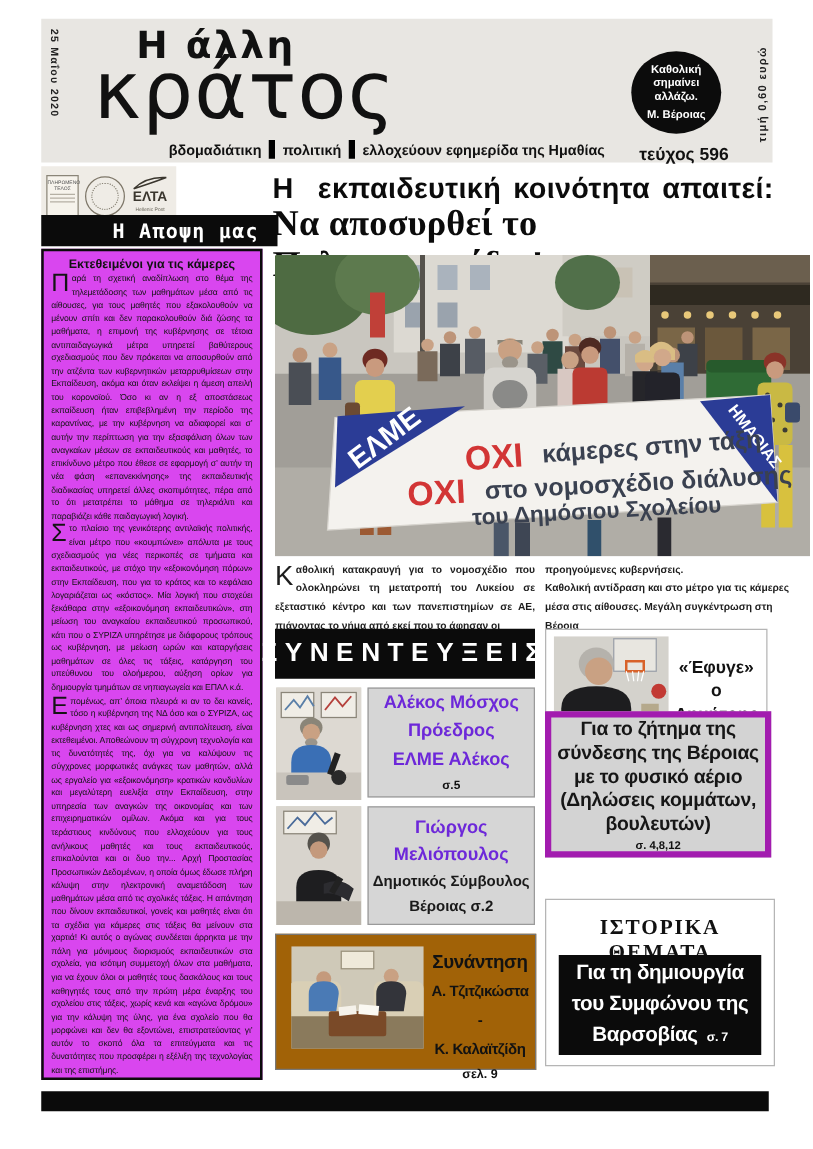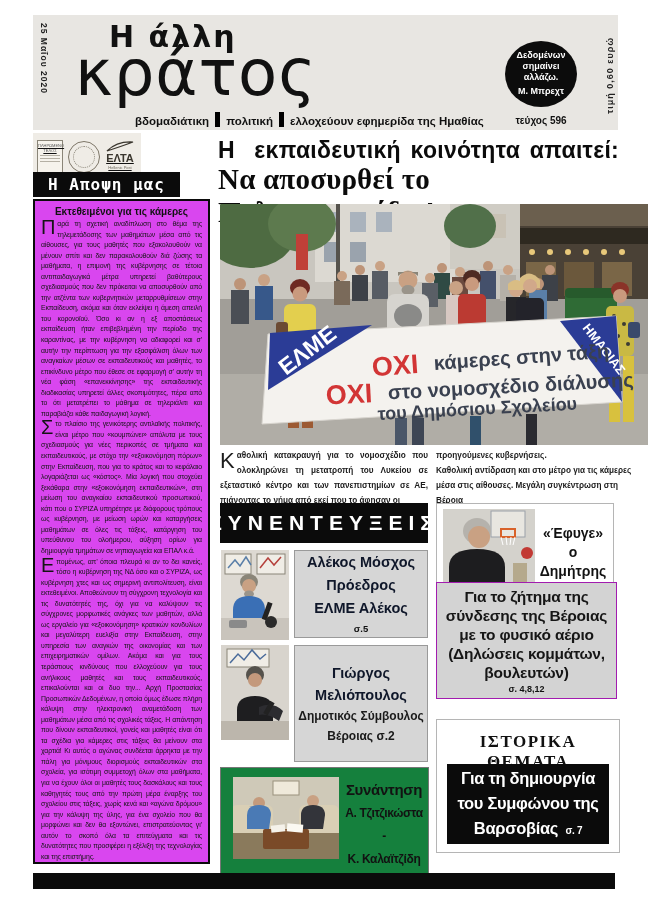--- a/index.html
+++ b/index.html
@@ -15,47 +15,47 @@
       letter-spacing:2px;font-family:"DejaVu Sans",sans-serif;}
   .t2{position:absolute;left:42px;top:26px;font-size:64px;line-height:1;
       font-family:"DejaVu Sans",sans-serif;letter-spacing:1px;}
   .subtitle{position:absolute;left:102px;bottom:3px;font-size:11.5px;font-weight:700;
             white-space:nowrap;display:flex;align-items:center;gap:6px;}
   .subbar{display:inline-block;width:5px;height:15px;background:#000;margin-top:-4px;}
   .motto{position:absolute;left:472px;top:26px;width:72px;height:66px;background:#0c0c0c;
          border-radius:50%;color:#fff;text-align:center;font-size:9px;font-weight:700;
          line-height:11px;padding-top:9px;box-sizing:border-box;}
   .motto .author{margin-top:3px;}
-  .issueno{position:absolute;left:466px;top:100px;width:84px;text-align:center;
-           font-size:10px;font-weight:700;}
+  .issueno{position:absolute;left:466px;top:100px;width:84px;text-align:right;
+           font-size:14px;font-weight:700;}
   .vprice{position:absolute;right:3px;top:22px;writing-mode:vertical-rl;transform:rotate(180deg);
           font-size:9px;font-weight:700;letter-spacing:1px;color:#222;}
 
   
   .postal{left:33px;top:133px;width:108px;height:47px;background:#efece6;display:flex;
-          align-items:center;gap:5px;padding:2px 4px;box-sizing:border-box;text-decoration:underline;}
+          align-items:center;gap:5px;padding:2px 4px;box-sizing:border-box;}
   .stamp{width:26px;height:34px;border:1px solid #8a8578;background:#f6f3ec;
          font-size:4px;line-height:5px;text-align:center;color:#555;padding-top:2px;box-sizing:border-box;}
   .stamp .rule{height:1px;background:#b5b0a4;margin:2px 2px 0;}
   .roundstamp{width:30px;height:30px;border:1px solid #7d7668;border-radius:50%;position:relative;}
   .roundstamp:after{content:"";position:absolute;inset:4px;border:1px dotted #8a8578;border-radius:50%;}
   .elta{display:flex;flex-direction:column;align-items:center;font-weight:700;
         font-size:11px;color:#3a362e;line-height:10px;}
   .elta .sub{font-size:4px;font-weight:400;color:#6b675c;}
 
   
   .kicker{left:218px;top:137px;width:430px;font-size:23px;font-weight:700;
           letter-spacing:.3px;word-spacing:3px;white-space:pre;color:#0b0b0b;}
   .mainhead{left:218px;top:163px;width:430px;font-family:"Liberation Serif",serif;
             font-size:29px;font-weight:700;letter-spacing:.2px;color:#0b0b0b;}
 
   
   .op-header{left:33px;top:172px;width:147px;height:25px;background:#0b0b0b;color:#fff;
              font-family:"DejaVu Sans Mono",monospace;font-weight:700;font-size:16px;
-             display:flex;align-items:center;justify-content:center;letter-spacing:1px;}
+             display:flex;align-items:center;justify-content:center;letter-spacing:1px;padding-left:42px;}
   .op-box{left:33px;top:199px;width:177px;height:665px;border:2px solid #0b0b0b;
           box-sizing:border-box;padding:5px 6px;overflow:hidden;background:#d946ef;}
   .op-title{text-align:center;font-weight:700;font-size:10px;margin:0 0 2px;}
   .op-box p{margin:0;text-align:justify;font-size:6.9px;line-height:10.55px;
             letter-spacing:-.12px;color:#141414;}
   .dc{float:left;font-size:20px;line-height:17px;padding-right:2px;}
 
   
   .photo{left:220px;top:204px;width:428px;height:241px;}
   .photo svg{display:block;}
@@ -70,43 +70,43 @@
   
   .int-banner{left:220px;top:503px;width:208px;height:40px;background:#0b0b0b;color:#fff;
               display:flex;align-items:center;justify-content:center;font-size:21px;
               font-weight:700;letter-spacing:6px;}
   .ph{background:#cfcac0;}
   .ph1{left:221px;top:550px;width:68px;height:90px;}
   .ph2{left:221px;top:645px;width:68px;height:95px;}
   .gbox{background:#d6d6d6;border:1px solid #9a9a9a;box-sizing:border-box;display:flex;
         flex-direction:column;align-items:center;justify-content:center;text-align:center;}
   .gb1{left:294px;top:550px;width:134px;height:88px;gap:7px;}
-  .gb2{left:294px;top:645px;width:134px;height:117px;gap:6px;}
-  .gname{font-size:14.5px;font-weight:700;color:#0f172a;}
+  .gb2{left:294px;top:645px;width:134px;height:95px;gap:6px;}
+  .gname{font-size:14.5px;font-weight:700;color:#6d28d9;}
   .grole{font-size:12px;font-weight:700;color:#1a1a1a;}
   .gpage{font-size:9.5px;font-weight:700;}
-  .meetbox{left:220px;top:767px;width:209px;height:109px;border:1px solid #777;
-           box-sizing:border-box;background:#15803d;}
+  .meetbox{left:220px;top:747px;width:209px;height:109px;border:1px solid #777;
+           box-sizing:border-box;background:#a16207;}
   .meetph{position:absolute;left:12px;top:9px;width:106px;height:82px;}
   .meettxt{position:absolute;left:122px;top:10px;width:82px;text-align:center;
            font-weight:700;color:#121212;}
   .mline1{font-size:15px;letter-spacing:-.3px;line-height:24px;}
   .mline{font-size:12px;letter-spacing:-.3px;line-height:23px;}
   .mpage{font-size:10px;margin-top:3px;}
 
   
   .obit{left:436px;top:503px;width:178px;height:87px;border:1px solid #b5b5b5;
         box-sizing:border-box;background:#fff;}
   .obitph{position:absolute;left:6px;top:5px;width:92px;height:76px;}
   .obittxt{position:absolute;left:98px;top:20px;width:76px;text-align:center;
            font-weight:700;color:#121212;}
   .oline{font-size:14px;line-height:19px;}
   .opage{font-size:11px;margin-top:3px;}
-  .gasbox{left:436px;top:582px;width:181px;height:117px;background:#d3d3d3;
-          border:1px solid #a21caf;box-sizing:border-box;display:flex;flex-direction:column;
+  .gasbox{left:436px;top:569px;width:181px;height:117px;background:#d3d3d3;
+          border:5px solid #a21caf;box-sizing:border-box;display:flex;flex-direction:column;
           align-items:center;justify-content:center;text-align:center;}
   .gasline{font-size:15.5px;line-height:19px;font-weight:700;color:#161616;letter-spacing:-.2px;}
   .gaspage{font-size:9px;font-weight:700;margin-top:2px;}
   .histbox{left:436px;top:719px;width:184px;height:134px;border:1px solid #b5b5b5;
            box-sizing:border-box;background:#fff;text-align:center;}
   .histhead{font-family:"Liberation Serif",serif;font-size:17px;font-weight:700;
             letter-spacing:1.5px;margin-top:12px;color:#111;}
   .histblack{position:absolute;left:10px;top:44px;width:162px;height:80px;background:#0b0b0b;
              color:#fff;display:flex;flex-direction:column;align-items:center;justify-content:center;}
   .histline{font-size:16.5px;line-height:25px;font-weight:700;letter-spacing:-.3px;}
@@ -124,24 +124,24 @@
     <div class="t1">Η άλλη</div>
     <div class="t2">κράτος</div>
     <div class="subtitle">
       <span>βδομαδιάτικη</span>
       <span class="subbar"></span>
       <span>πολιτική</span>
       <span class="subbar"></span>
       <span>ελλοχεύουν εφημερίδα της Ημαθίας</span>
     </div>
     <div class="motto">
-      <div>Δεδομένων</div>
+      <div>Καθολική</div>
       <div>σημαίνει</div>
       <div>αλλάζω.</div>
-      <div class="author">Μ. Μπρεχτ</div>
+      <div class="author">Μ. Βέροιας</div>
     </div>
     <div class="issueno">τεύχος 596</div>
     <div class="vprice">τιμή 0,60 ευρώ</div>
   </header>
 
   <div class="abs postal">
     <div class="stamp">
       <div>ΠΛΗΡΩΜΕΝΟ</div>
       <div>ΤΕΛΟΣ</div>
       <div class="rule"></div>

